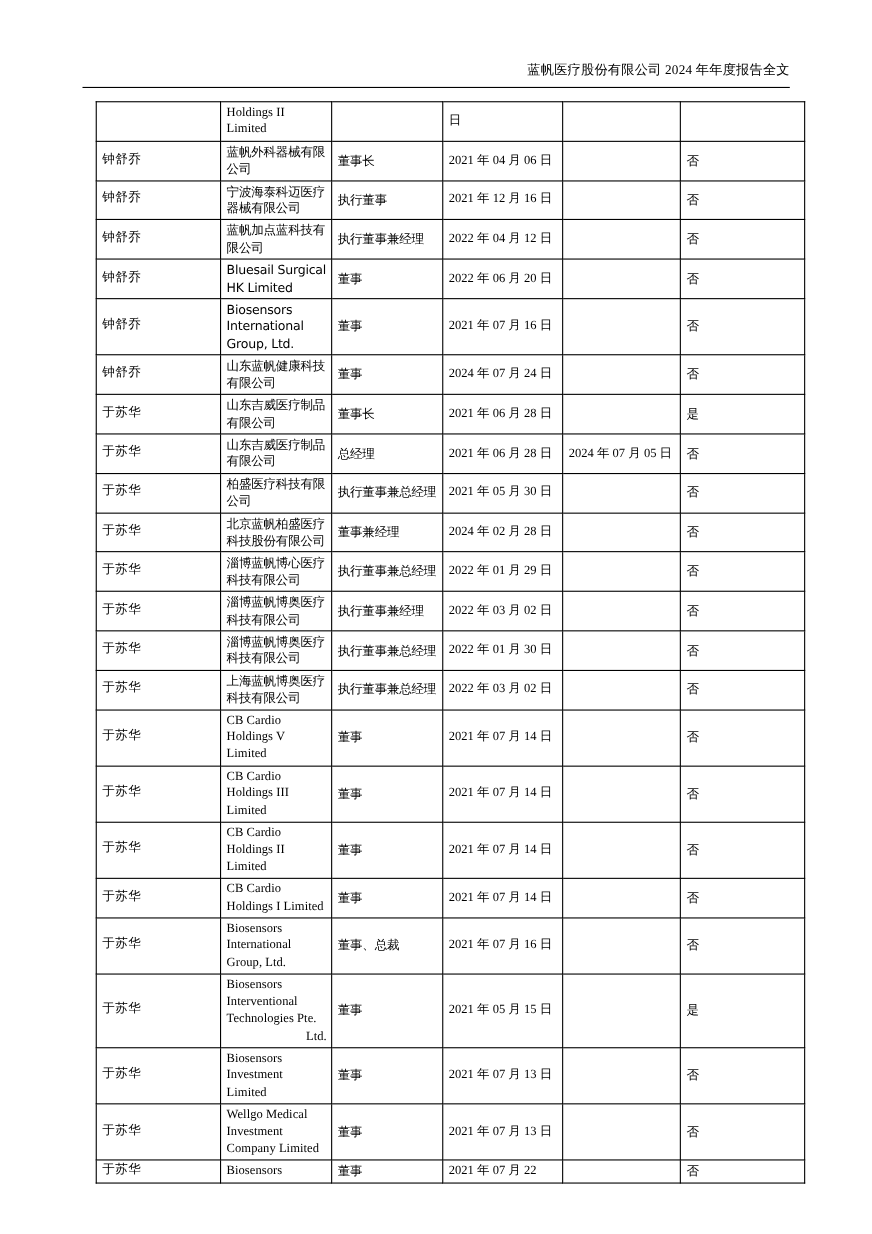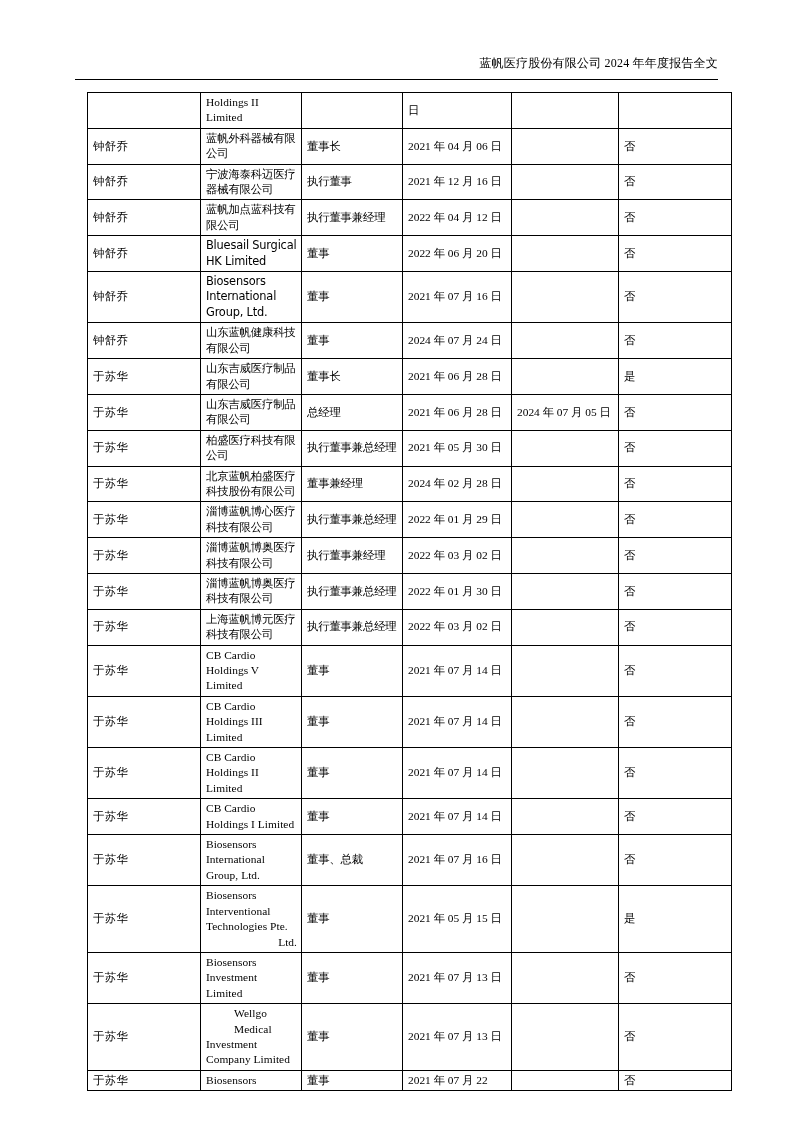--- a/index.html
+++ b/index.html
@@ -78,21 +78,21 @@
     font-family: "DejaVu Sans", "Liberation Sans", sans-serif;
     letter-spacing: -0.2px;
   }
   .date {
     font-family: "Liberation Serif", "DejaVu Serif", serif;
   }
   .flag {
     font-family: "DejaVu Sans", "Liberation Sans", sans-serif;
   }
   .name {
-    font-family: Liberation Sans, sans-serif;
+    font-family: Liberation Mono, monospace;
     letter-spacing: 0.4px;
   }
 
   
   .page-number {
     position: absolute;
     left: 0;
     top: 1038px;
     width: 718px;
     text-align: right;
@@ -229,21 +229,21 @@
           <tr>
             <td class="name">于苏华</td>
             <td class="cjk">淄博蓝帆博奥医疗科技有限公司</td>
             <td class="cjk">执行董事兼总经理</td>
             <td class="date">2022 年 01 月 30 日</td>
             <td class="date"></td>
             <td class="flag">否</td>
           </tr>
           <tr>
             <td class="name">于苏华</td>
-            <td class="cjk">上海蓝帆博元医疗科技有限公司</td>
+            <td class="cjk">上海蓝帆博奥医疗科技有限公司</td>
             <td class="cjk">执行董事兼总经理</td>
             <td class="date">2022 年 03 月 02 日</td>
             <td class="date"></td>
             <td class="flag">否</td>
           </tr>
           <tr>
             <td class="name">于苏华</td>
             <td class="latin">
               <span style="display: block;">CB    Cardio</span>
               <span style="display: block;">Holdings V</span>
@@ -322,21 +322,21 @@
               <span style="display: block;">Limited</span>
             </td>
             <td class="cjk">董事</td>
             <td class="date">2021 年 07 月 13 日</td>
             <td class="date"></td>
             <td class="flag">否</td>
           </tr>
           <tr>
             <td class="name">于苏华</td>
             <td class="latin">
-              <span style="display: block; margin-left: 28px;">Wellgo Medical</span>
+              <span style="display: block;">Wellgo Medical</span>
               <span style="display: block;">Investment</span>
               <span style="display: block;">Company Limited</span>
             </td>
             <td class="cjk">董事</td>
             <td class="date">2021 年 07 月 13 日</td>
             <td class="date"></td>
             <td class="flag">否</td>
           </tr>
           <tr>
             <td class="name">于苏华</td>

